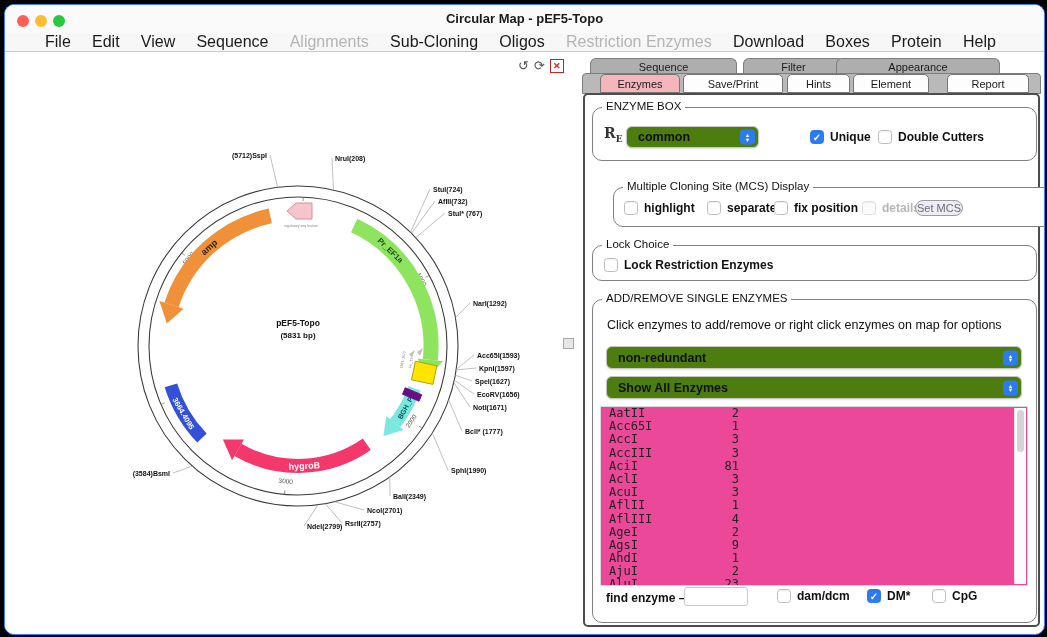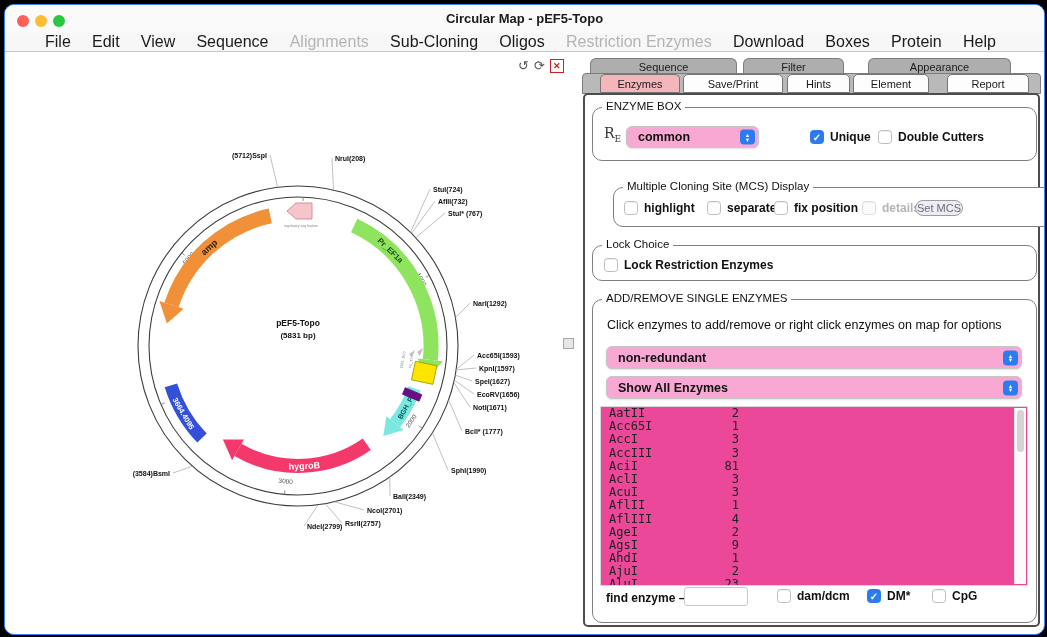--- a/index.html
+++ b/index.html
@@ -29,33 +29,33 @@
   .front-tab.active{background:#f5b6bb;}
   .panel-box{position:absolute;left:1px;top:38px;width:457px;height:534px;border:2px solid #4d4d4d;border-radius:5px;background:#fff;box-sizing:border-box;}
   
   .fs{position:absolute;border:1.5px solid #808080;border-radius:10px;background:#fff;}
   .fs-legend{position:absolute;top:-8px;left:9px;background:#fff;padding:0 4px;font-size:11.5px;color:#111;white-space:nowrap;}
   .cb{position:absolute;width:14px;height:14px;border-radius:3.5px;background:#fff;border:1px solid #bdbdbd;box-shadow:inset 0 1px 1px rgba(0,0,0,.06);box-sizing:border-box;}
   .cb.checked{background:#2d7bf0;border-color:#2d7bf0;color:#fff;font-size:10px;font-weight:700;text-align:center;line-height:13px;}
   .cb.disabled{border-color:#dedede;background:#fbfbfb;}
   .cb-label{position:absolute;font-size:12px;font-weight:700;color:#111;white-space:nowrap;}
   .cb-label.disabled{color:#b5b5b5;font-weight:600;}
-  .sel{position:absolute;background:#f9a8d4;border:1px solid #c6c6c6;border-radius:6px;box-shadow:0 1px 2px rgba(0,0,0,.12);font-size:12.5px;font-weight:600;color:#111;display:flex;align-items:center;padding-left:11px;box-sizing:border-box;}
+  .sel{position:absolute;background:#4d7c0f;border:1px solid #c6c6c6;border-radius:6px;box-shadow:0 1px 2px rgba(0,0,0,.12);font-size:12.5px;font-weight:600;color:#111;display:flex;align-items:center;padding-left:11px;box-sizing:border-box;}
   .stepper{position:absolute;right:3px;top:50%;transform:translateY(-50%);width:15px;height:15px;background:#2d7bf0;border-radius:4px;color:#fff;display:flex;flex-direction:column;align-items:center;justify-content:center;font-size:5.5px;line-height:4.5px;}
   .btn-pill{position:absolute;border:1px solid #9a9aa8;border-radius:8px;background:#ededf3;color:#6b6b78;font-size:11px;text-align:center;box-sizing:border-box;}
   .hint-text{position:absolute;font-size:12.5px;color:#111;white-space:nowrap;}
   .enzyme-list{position:absolute;border:1px solid #d9d9d9;overflow:hidden;background:#ec4899;font-family:"DejaVu Sans Mono","Liberation Mono",monospace;font-size:12px;color:#222;}
   .enzyme-row{height:13.2px;line-height:13.2px;display:flex;padding-left:8px;}
   .enzyme-name{width:100px;}
   .enzyme-count{width:30px;text-align:right;}
   .list-scrollbar{position:absolute;top:1px;bottom:1px;right:1px;width:11px;background:#fbfbfb;border-left:1px solid #e6e6e6;}
   .list-thumb{position:absolute;top:2px;left:2px;width:7px;height:42px;background:#d4d4d4;border-radius:4px;}
   .find-label{position:absolute;font-size:12px;font-weight:700;color:#111;}
   .find-input{position:absolute;border:1px solid #c9c9c9;border-radius:3px;background:#fff;box-sizing:border-box;}
-  .re-glyph{position:absolute;font-family:"DejaVu Serif","Liberation Serif",serif;color:#333;font-size:14px;font-weight:400;}
+  .re-glyph{position:absolute;font-family:"DejaVu Serif","Liberation Serif",serif;color:#333;font-size:14px;font-weight:700;}
   .re-glyph sub{font-size:9px;}
   svg text{font-family:"Liberation Sans",sans-serif;}
 </style>
 </head>
 <body>
 
 <div class="window">
   <div class="titlebar">
     <div class="tl red"></div>
     <div class="tl yellow"></div>
@@ -160,21 +160,21 @@
         <text x="293" y="273" font-size="8.5" font-weight="bold" fill="#111" text-anchor="middle">pEF5-Topo</text>
         <text x="293" y="285" font-size="8" font-weight="bold" fill="#111" text-anchor="middle">(5831 bp)</text>
       </svg>
     <div class="splitter"></div>
   </div>
 
   <div class="panel">
     <div id="back-tabs">
         <div class="back-tab" style="left: 8px; width: 147px;">Sequence</div>
         <div class="back-tab" style="left: 161px; width: 101px;">Filter</div>
-        <div class="back-tab" style="left: 286px; width: 143px;">Appearance</div>
+        <div class="back-tab" style="left: 254px; width: 164px;">Appearance</div>
       </div>
     <div class="front-strip"></div>
     <div id="front-tabs">
         <div class="front-tab active" style="left: 18px; width: 80px;">Enzymes</div>
         <div class="front-tab" style="left: 101px; width: 100px;">Save/Print</div>
         <div class="front-tab" style="left: 205px; width: 63px;">Hints</div>
         <div class="front-tab" style="left: 271px; width: 76px;">Element</div>
         <div class="front-tab" style="left: 365px; width: 82px;">Report</div>
       </div>
 

